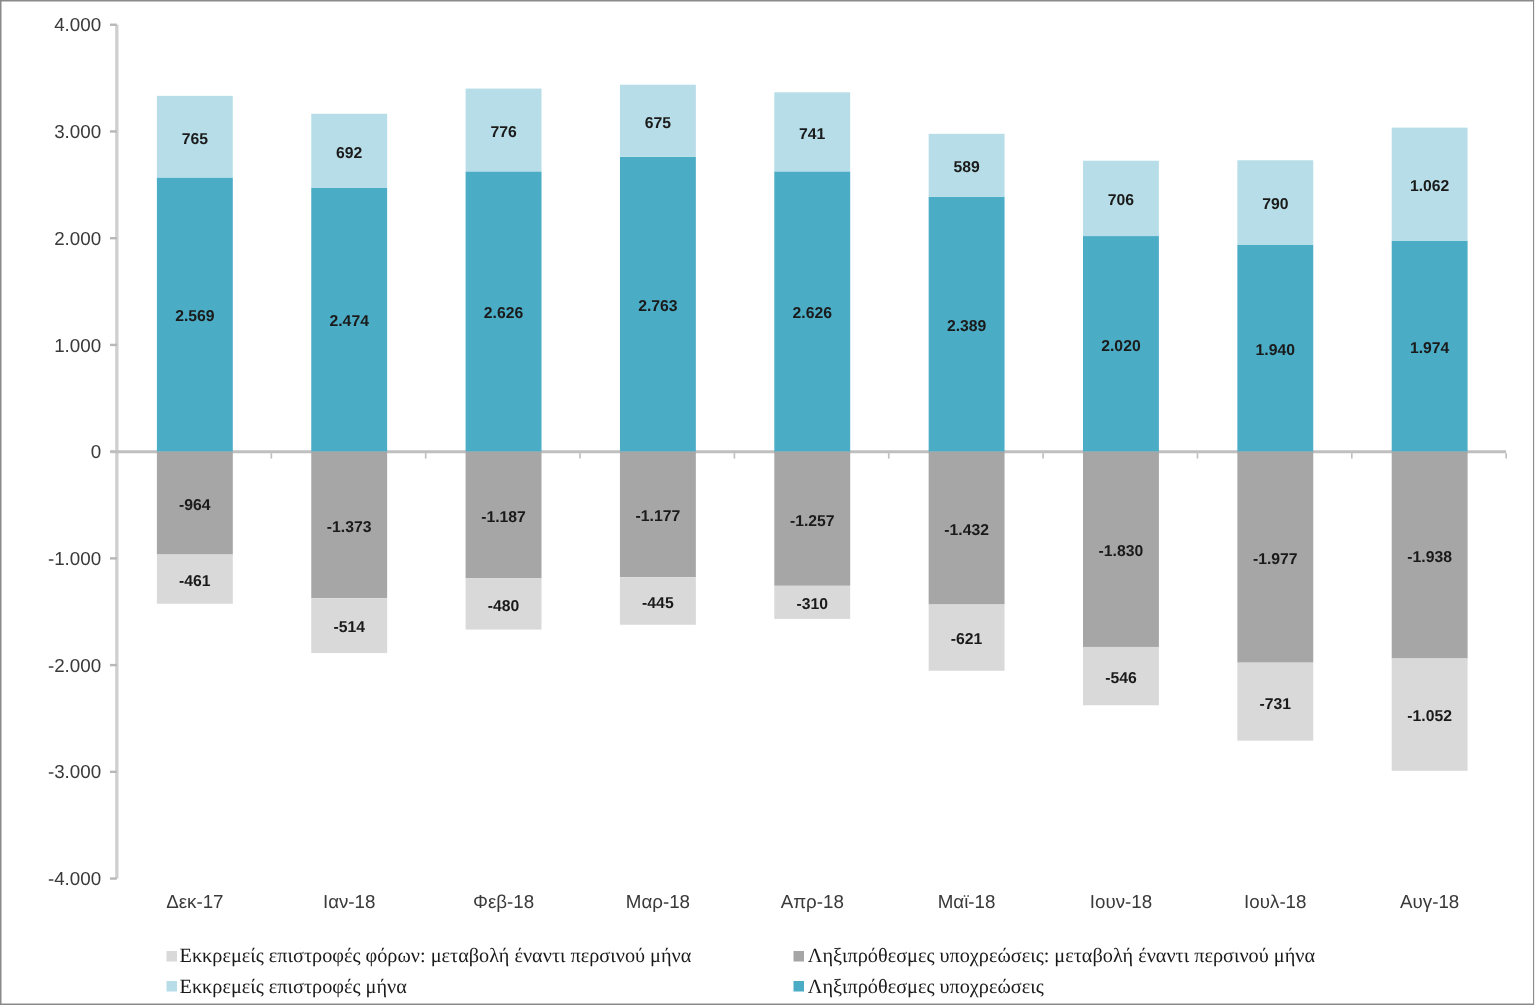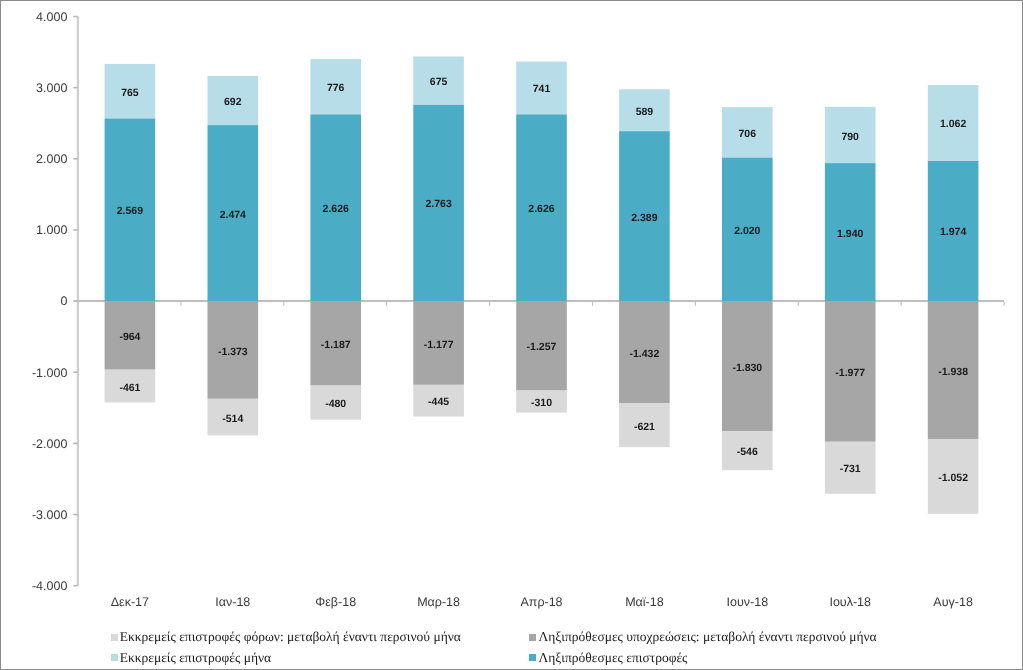--- a/index.html
+++ b/index.html
@@ -161,16 +161,16 @@
     <div class="legend-item li-1">
       <span class="legend-swatch" style="background: rgb(166, 166, 166);"></span>
       <span class="legend-label">Ληξιπρόθεσμες υποχρεώσεις: μεταβολή έναντι περσινού μήνα</span>
     </div>
     <div class="legend-item li-2">
       <span class="legend-swatch" style="background: rgb(183, 222, 232);"></span>
       <span class="legend-label">Εκκρεμείς επιστροφές μήνα</span>
     </div>
     <div class="legend-item li-3">
       <span class="legend-swatch" style="background: rgb(75, 172, 198);"></span>
-      <span class="legend-label">Ληξιπρόθεσμες επιστροφές</span>
+      <span class="legend-label">Ληξιπρόθεσμες υποχρεώσεις</span>
     </div>
   </div>
 </div>
 
 </body></html>

